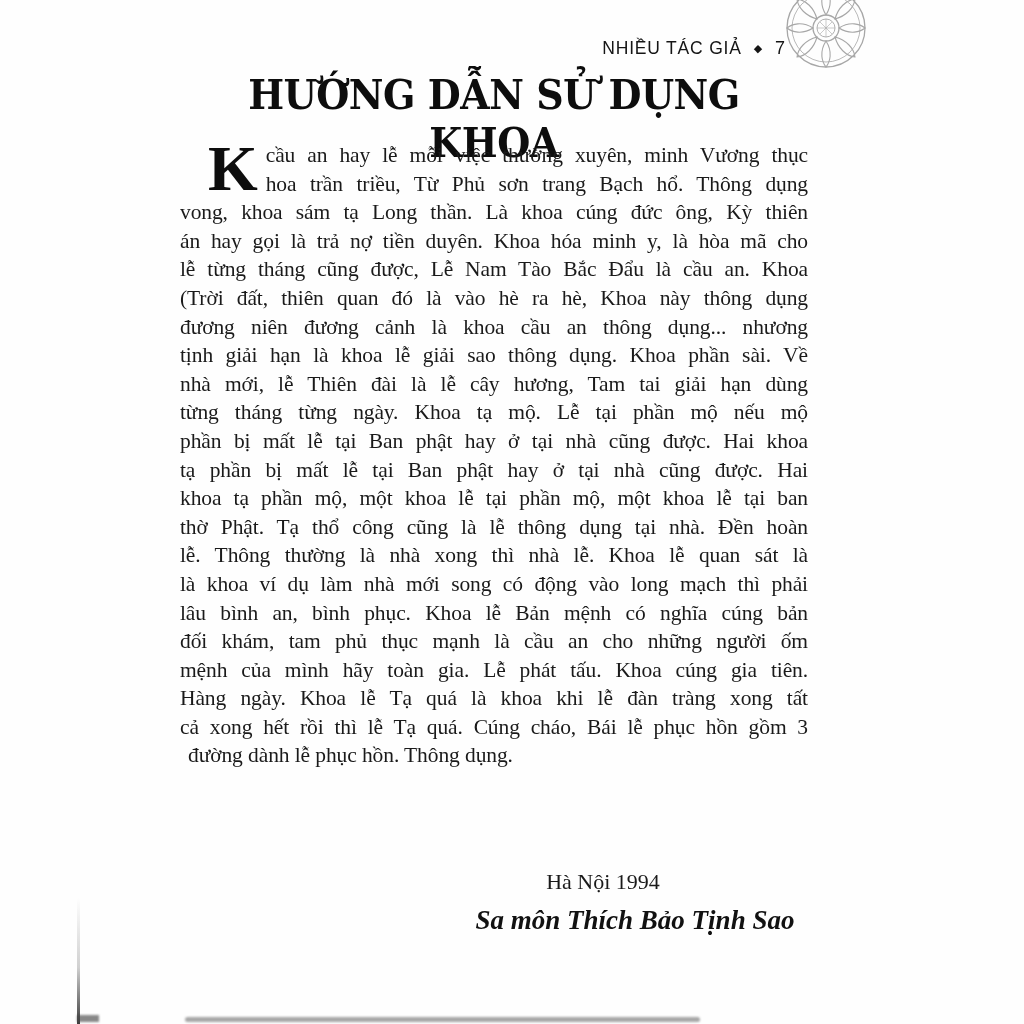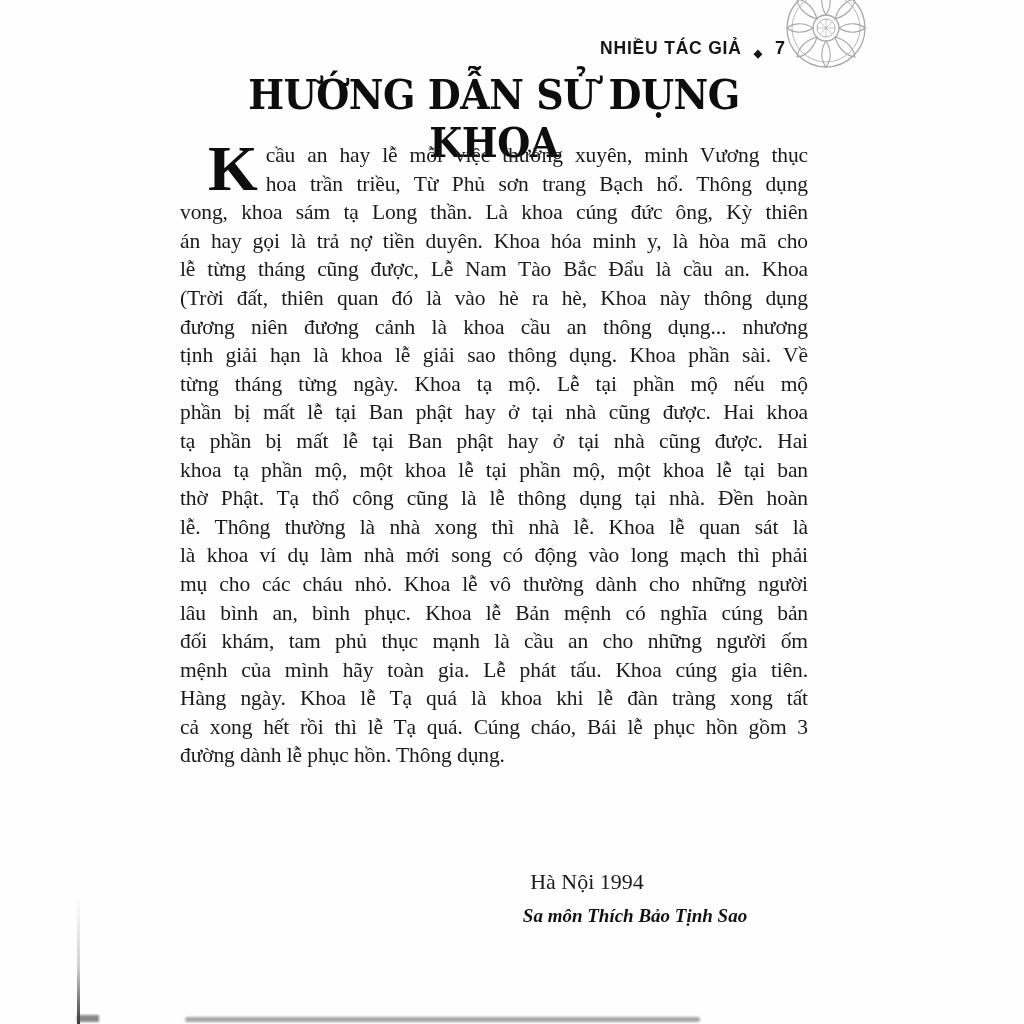--- a/index.html
+++ b/index.html
@@ -14,23 +14,23 @@
     position:relative;
     width:1024px;height:1024px;
     background:#fefefe;
     overflow:hidden;
   }
 
   
   .running-head{
     position:absolute;
     top:38px;left:560px;width:225px;
-    display:flex;justify-content:flex-end;align-items:flex-end;gap:12px;
+    display:flex;justify-content:flex-end;align-items:center;gap:12px;
     font-family:"Liberation Sans", sans-serif;
-    font-weight:700;
+    font-weight:400;
     font-size:17.5px;
     letter-spacing:0.8px;
     color:#151515;
   }
   .running-head .diamond{font-size:11px;line-height:1;}
   .running-head .pagenum{font-size:18px;letter-spacing:0;}
 
   
   .flower{
     position:absolute;
@@ -73,35 +73,36 @@
     height:28.6px;
     line-height:28.6px;
     overflow:hidden;
     text-align:justify;
     text-align-last:justify;
     text-justify:inter-word;
   }
   .line.last{
     text-align:left;
     text-align-last:left;
+    margin-left:8px;
   }
 
   
   .pub-line{
     position:absolute;
-    top:869px;left:492px;width:190px;
+    top:869px;left:508px;width:190px;
     text-align:center;
     font-size:22px;
     color:#1a1a1a;
   }
   .author-line{
     position:absolute;
     top:905px;left:475px;width:320px;
     text-align:center;
-    font-size:19px;
+    font-size:27px;
     font-weight:700;
     font-style:italic;
     color:#111;
   }
 
   
   .scan-edge-left{
     position:absolute;
     left:77px;top:898px;width:3px;height:126px;
     background:linear-gradient(to bottom,
@@ -164,28 +165,28 @@
   <div class="body-text">
     <span class="dropcap">K</span>
     <div class="line">cầu an hay lễ mỗi việc thường xuyên, minh Vương thục</div>
     <div class="line">hoa trần triều, Từ Phủ sơn trang Bạch hổ. Thông dụng</div>
     <div class="line">vong, khoa sám tạ Long thần. Là khoa cúng đức ông, Kỳ thiên</div>
     <div class="line">án hay gọi là trả nợ tiền duyên. Khoa hóa minh y, là hòa mã cho</div>
     <div class="line">lễ từng tháng cũng được, Lễ Nam Tào Bắc Đẩu là cầu an. Khoa</div>
     <div class="line">(Trời đất, thiên quan đó là vào hè ra hè, Khoa này thông dụng</div>
     <div class="line">đương niên đương cảnh là khoa cầu an thông dụng... nhương</div>
     <div class="line">tịnh giải hạn là khoa lễ giải sao thông dụng. Khoa phần sài. Về</div>
+    <div class="line">nhà mới, lễ Thiên đài là lễ cây hương, Tam tai giải hạn dùng</div>
     <div class="line">từng tháng từng ngày. Khoa tạ mộ. Lễ tại phần mộ nếu mộ</div>
     <div class="line">phần bị mất lễ tại Ban phật hay ở tại nhà cũng được. Hai khoa</div>
     <div class="line">tạ phần bị mất lễ tại Ban phật hay ở tại nhà cũng được. Hai</div>
     <div class="line">khoa tạ phần mộ, một khoa lễ tại phần mộ, một khoa lễ tại ban</div>
     <div class="line">thờ Phật. Tạ thổ công cũng là lễ thông dụng tại nhà. Đền hoàn</div>
     <div class="line">lễ. Thông thường là nhà xong thì nhà lễ. Khoa lễ quan sát là</div>
     <div class="line">là khoa ví dụ làm nhà mới song có động vào long mạch thì phải</div>
-    <div class="line">mụ cho các cháu nhỏ. Khoa lễ vô thường dành cho những người</div>
     <div class="line">lâu bình an, bình phục. Khoa lễ Bản mệnh có nghĩa cúng bản</div>
     <div class="line">đối khám, tam phủ thục mạnh là cầu an cho những người ốm</div>
     <div class="line">mệnh của mình hãy toàn gia. Lễ phát tấu. Khoa cúng gia tiên.</div>
     <div class="line">Hàng ngày. Khoa lễ Tạ quá là khoa khi lễ đàn tràng xong tất</div>
     <div class="line">cả xong hết rồi thì lễ Tạ quá. Cúng cháo, Bái lễ phục hồn gồm 3</div>
     <div class="line last">đường dành lễ phục hồn. Thông dụng.</div>
   </div>
 
   <div class="pub-line">Hà Nội 1994</div>
   <div class="author-line">Sa môn Thích Bảo Tịnh Sao</div>

